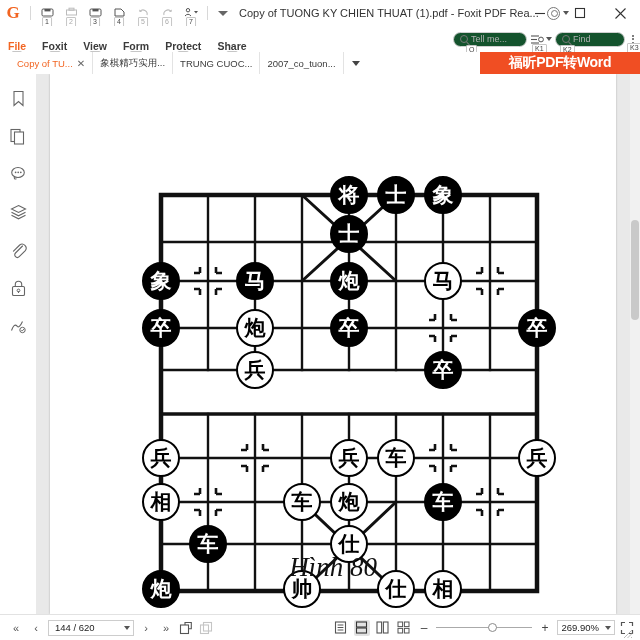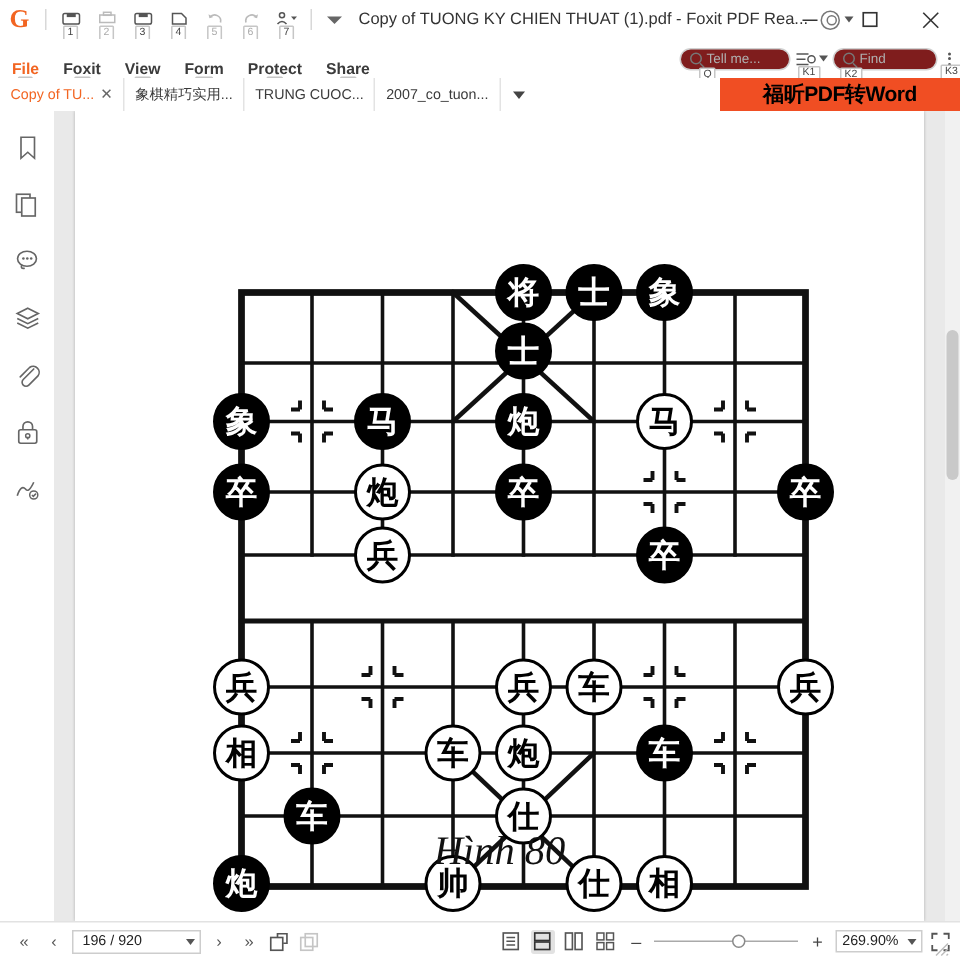--- a/index.html
+++ b/index.html
@@ -60,47 +60,47 @@
   }
   .rb-tab{
     position:relative; padding:0 8px; height:26px; display:flex; align-items:flex-end;
     font-size:10.5px; font-weight:bold; color:#3b3b3b; white-space:nowrap;
   }
   .rb-tab.active{ color:#f26522; }
   .rb-tab .keytip{ bottom:-9px; }
   .rb-right{ position:absolute; right:2px; top:0; height:26px; display:flex; align-items:center; gap:3px;}
   .pillbox{
     display:flex;align-items:center;gap:3px;border:1px solid #d0d0d0;border-radius:9px;
-    height:15px;padding:0 6px;font-size:9px;color:#b0b0b0;background:#7f1d1d;position:relative;
+    height:15px;padding:0 6px;font-size:9px;color:#b0b0b0;background:#14532d;position:relative;
   }
   .magnifier{width:8px;height:8px;border:1.2px solid #777;border-radius:50%;position:relative;flex:none;}
   .magnifier::after{content:"";position:absolute;right:-3px;bottom:-2px;width:4px;height:1.2px;background:#777;transform:rotate(45deg);}
   .kt-orange{
     position:absolute; font-size:7px;line-height:8px;padding:0 2px;
     background:#fff;border:1px solid #c6c6c6;color:#444;border-radius:1px;
   }
   .dots-v{display:flex;flex-direction:column;gap:1.5px;padding:0 4px;}
   .dots-v i{width:2px;height:2px;background:#555;border-radius:50%;display:block;}
 
   
   .tabstrip{
     position:absolute;left:0;top:52px;width:640px;height:22px;background:#fff;
     display:flex;align-items:stretch;
   }
   .dtab{
     display:flex;align-items:center;gap:4px;padding:0 7px;font-size:9.5px;color:#3b3b3b;
     border-right:1px solid #e3e3e3; white-space:nowrap; max-width:96px; overflow:hidden;
   }
-  .dtab.active{color:#f26522;}
+  .dtab.active{color:#f26522;margin-left:10px;}
   .dtab .x{font-size:10px;color:#666;}
   .tab-caret{display:flex;align-items:center;padding:0 8px;}
   .tab-caret .tiny-caret{border-top-color:#444;border-left-width:4px;border-right-width:4px;border-top-width:5px;}
   .promo{
     position:absolute; right:0; top:0; height:22px; width:160px;
-    background:#f04e23; color:#000000; display:flex;align-items:center;justify-content:center;
+    background:#f04e23; color:#ffffff; display:flex;align-items:center;justify-content:center;
     font-size:14px; font-weight:bold; letter-spacing:-0.3px;
   }
 
   
   .rail{
     position:absolute;left:0;top:74px;width:36px;height:566px;background:#fff;
     display:flex;flex-direction:column;align-items:center;padding-top:14px;gap:18px;
   }
   .rail-ico{width:20px;height:20px;display:flex;align-items:center;justify-content:center;}
   .rail-expander{
@@ -537,21 +537,21 @@
     <div class="vscroll">
       <div class="vthumb"></div>
     </div>
   </div>
 
   <div class="statusbar">
     <div class="sb-left">
       <div class="sb-btn">«</div>
       <div class="sb-btn">‹</div>
       <div class="pagebox">
-        <span>196 / 920</span>
+        <span>144 / 620</span>
         <span class="tiny-caret"></span>
       </div>
       <div class="sb-btn">›</div>
       <div class="sb-btn">»</div>
       <div class="sb-btn">
         <svg width="14" height="14" viewBox="0 0 14 14">
             <rect x="1.5" y="4" width="8" height="8.5" fill="none" stroke="#555" stroke-width="1.1"></rect>
             <path d="M6 4 V1.5 h6.3 v6.3 H9.8" fill="none" stroke="#555" stroke-width="1.1"></path>
           </svg>
       </div>

